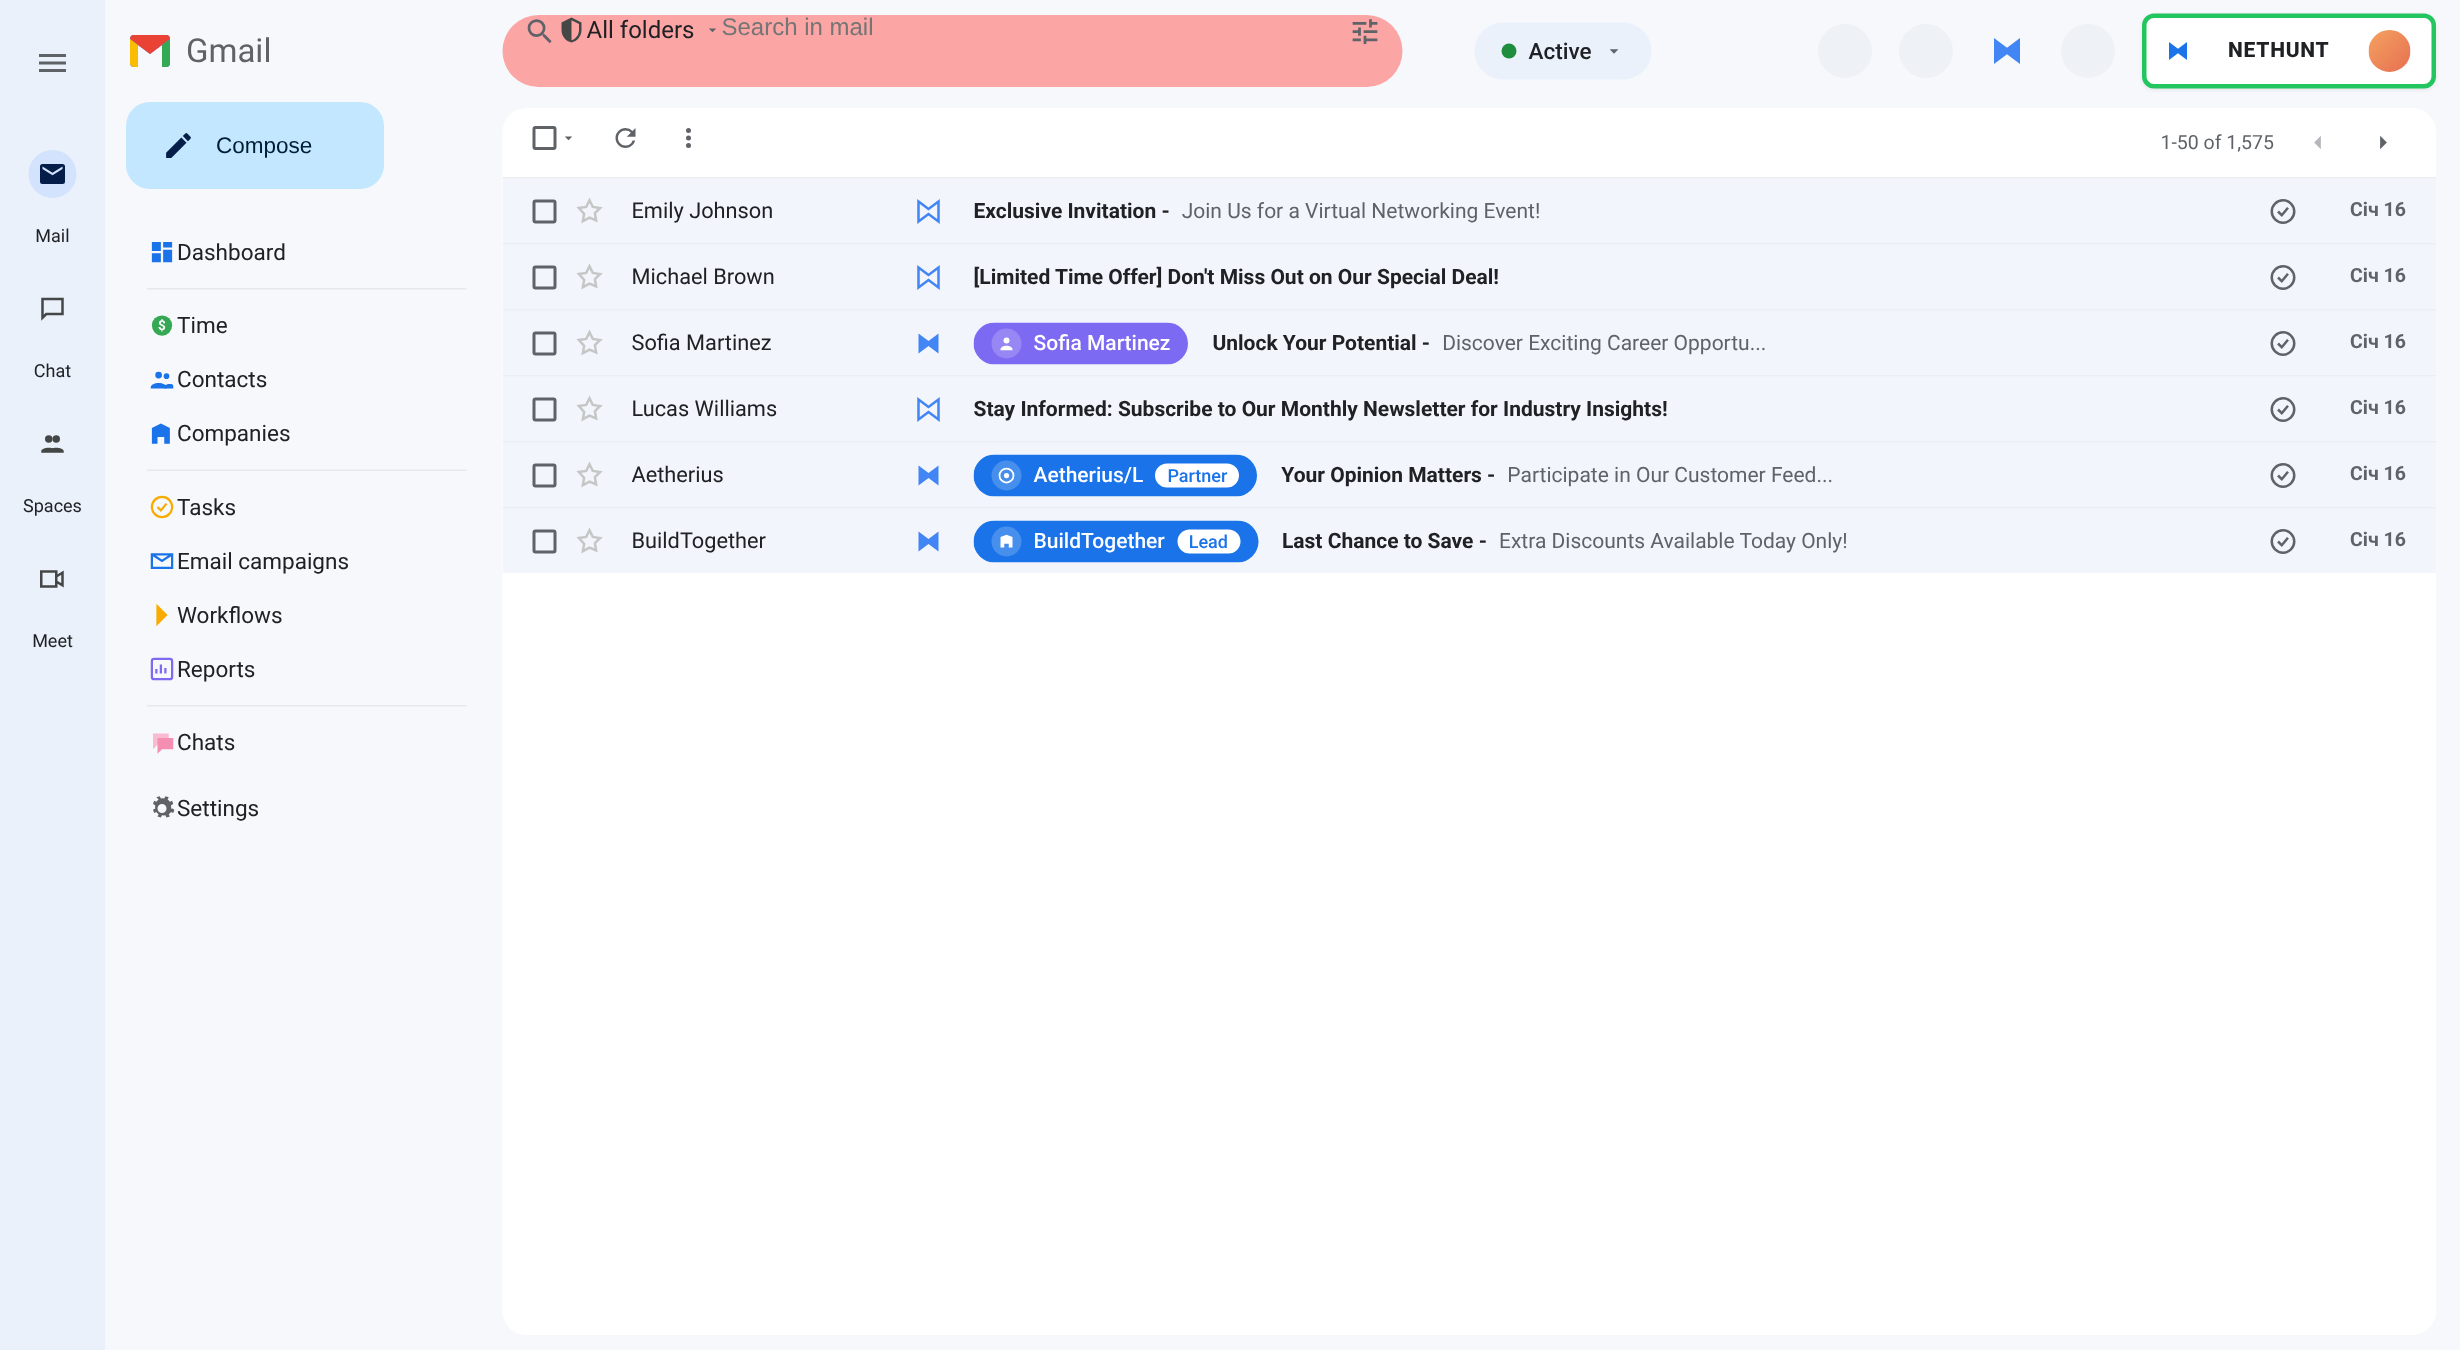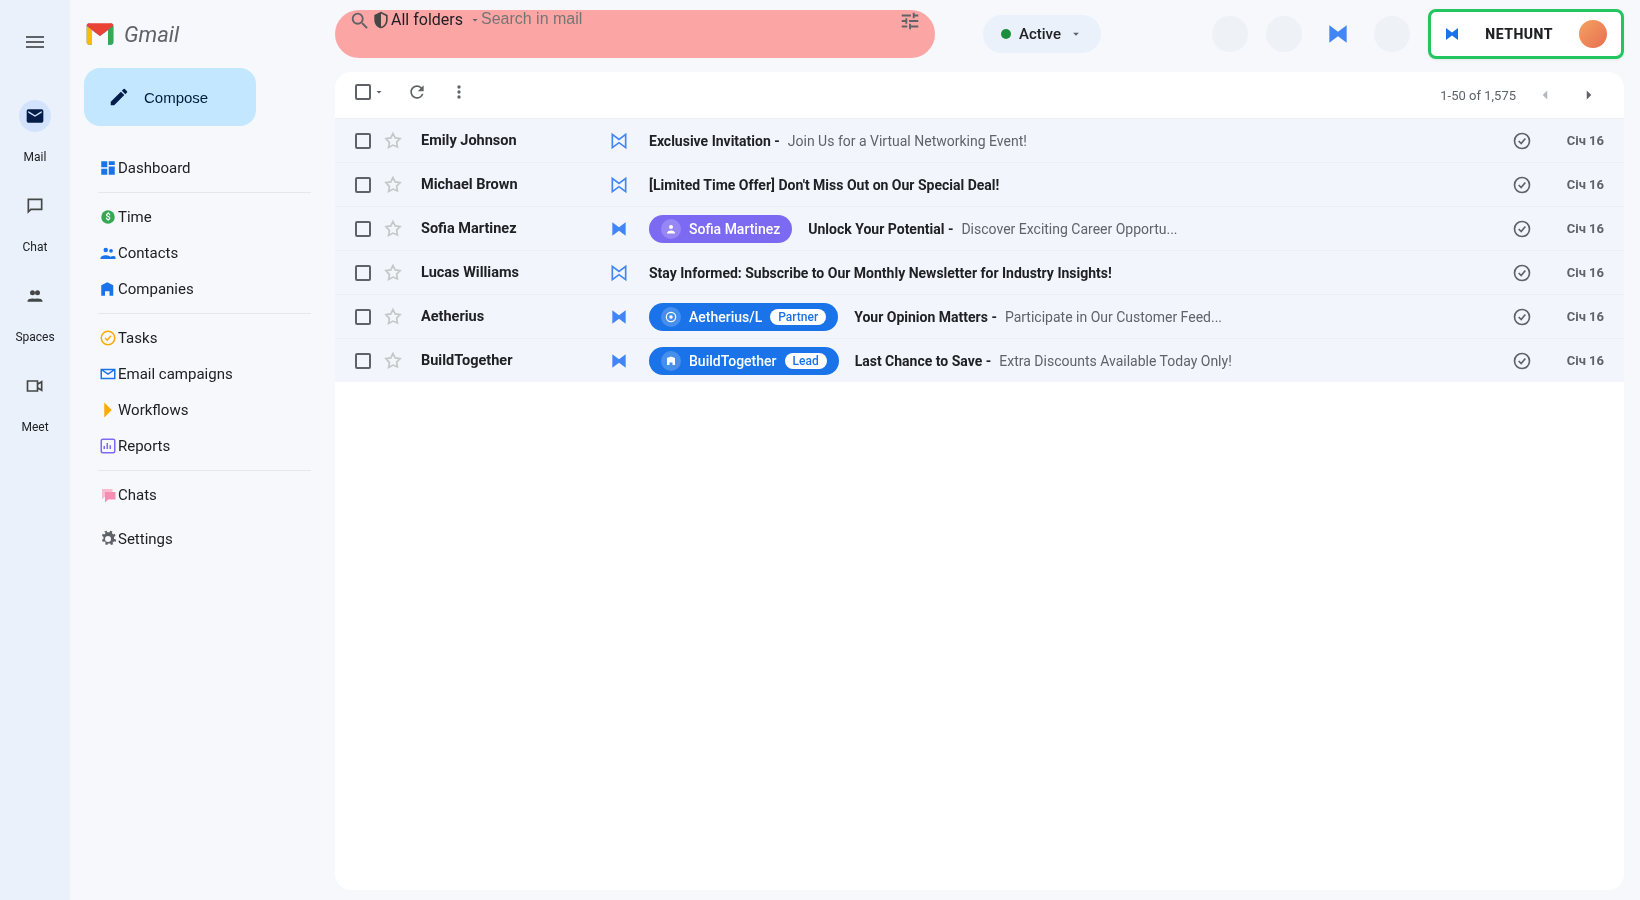--- a/index.html
+++ b/index.html
@@ -11,21 +11,21 @@
 .hamburger { width: 48px; height: 48px; display: flex; align-items: center; justify-content: center; border-radius: 50%; cursor: pointer; }
 .rail-item { display: flex; flex-direction: column; align-items: center; gap: 18px; padding: 8px 0; cursor: pointer; width: 100%; }
 .rail-icon-wrap { width: 32px; height: 32px; border-radius: 16px; display: flex; align-items: center; justify-content: center; }
 .rail-icon-wrap.active { background: #d3e3fd; }
 .rail-label { font-size: 12px; color: #202124; }
 .rail-item.active .rail-icon-wrap { background: #d3e3fd; }
 
 
 .sidebar { width: 265px; background: #f6f8fc; padding: 10px 10px 10px 14px; display: flex; flex-direction: column; }
 .logo-row { display: flex; align-items: center; gap: 8px; height: 48px; padding-left: 0; margin-bottom: 10px; }
-.logo-text { font-size: 22px; color: #5f6368; font-weight: 400; font-style: italic; }
+.logo-text { font-size: 22px; color: #5f6368; font-weight: 400; }
 .compose-btn { display: flex; align-items: center; gap: 14px; background: #c2e7ff; border: none; border-radius: 16px; padding: 18px 24px; font-size: 15px; font-weight: 500; color: #001d35; cursor: pointer; width: 172px; margin-bottom: 20px; }
 .sb-section { padding: 4px 0; }
 .sb-item { display: flex; align-items: center; gap: 0; padding: 8px 14px; border-radius: 20px; cursor: pointer; color: #202124; font-size: 15px; }
 .sb-icon { width: 20px; height: 20px; display: flex; align-items: center; justify-content: center; flex-shrink: 0; }
 .sb-divider { border: none; border-top: 1px solid #e5e7eb; margin: 6px 14px; }
 
 
 .main { flex: 1; display: flex; flex-direction: column; padding: 10px 16px 10px 0; }
 .topbar { display: flex; align-items: center; gap: 12px; height: 48px; margin-bottom: 14px; }
 .searchbox { flex: 0 0 600px; display: flex; align-items: flex-start; background: #fca5a5; border-radius: 28px; height: 48px; padding: 0 14px; gap: 0; }
@@ -45,21 +45,21 @@
 .tb-right { margin-left: auto; display: flex; align-items: center; gap: 14px; color: #5f6368; font-size: 13px; }
 .chk { width: 16px; height: 16px; border: 2px solid #5f6368; border-radius: 2px; cursor: pointer; }
 .chk-wrap { display: flex; align-items: center; gap: 2px; cursor: pointer; }
 
 
 .rows { flex: 1; }
 .row { display: flex; align-items: center; padding: 0 20px; height: 44px; border-top: 1px solid #eceff1; background: #f2f6fc; }
 .row:first-child { border-top: 1px solid #eceff1; }
 .row .chk { flex-shrink: 0; }
 .star { width: 20px; height: 20px; margin-left: 12px; cursor: pointer; flex-shrink: 0; color: #c4c7c5; }
-.sender { width: 180px; margin-left: 18px; font-weight: 700; font-size: 14.5px; flex-shrink: 0; }
+.sender { width: 180px; margin-left: 18px; font-weight: 400; font-size: 14.5px; flex-shrink: 0; }
 .nh-icon { width: 20px; height: 20px; margin-left: 8px; flex-shrink: 0; }
 .content { flex: 1; display: flex; align-items: center; gap: 8px; margin-left: 20px; overflow: hidden; }
 .subject { font-weight: 700; white-space: nowrap; }
 .snippet { color: #5f6368; white-space: nowrap; overflow: hidden; text-overflow: ellipsis; }
 .tag { display: inline-flex; align-items: center; gap: 8px; border-radius: 14px; padding: 4px 12px; color: #fff; font-size: 14px; font-weight: 500; margin-right: 8px; }
 .tag.purple { background: #7c6af2; }
 .tag.blue { background: #1a73e8; }
 .tag .tag-avatar { width: 20px; height: 20px; border-radius: 50%; background: #fff3; display: flex; align-items: center; justify-content: center; }
 .tag .sub-pill { background: #fff; color: #1a73e8; border-radius: 10px; padding: 1px 8px; font-size: 12px; font-weight: 500; }
 .row-status { width: 20px; height: 20px; flex-shrink: 0; margin-left: 16px; color: #5f6368; }

